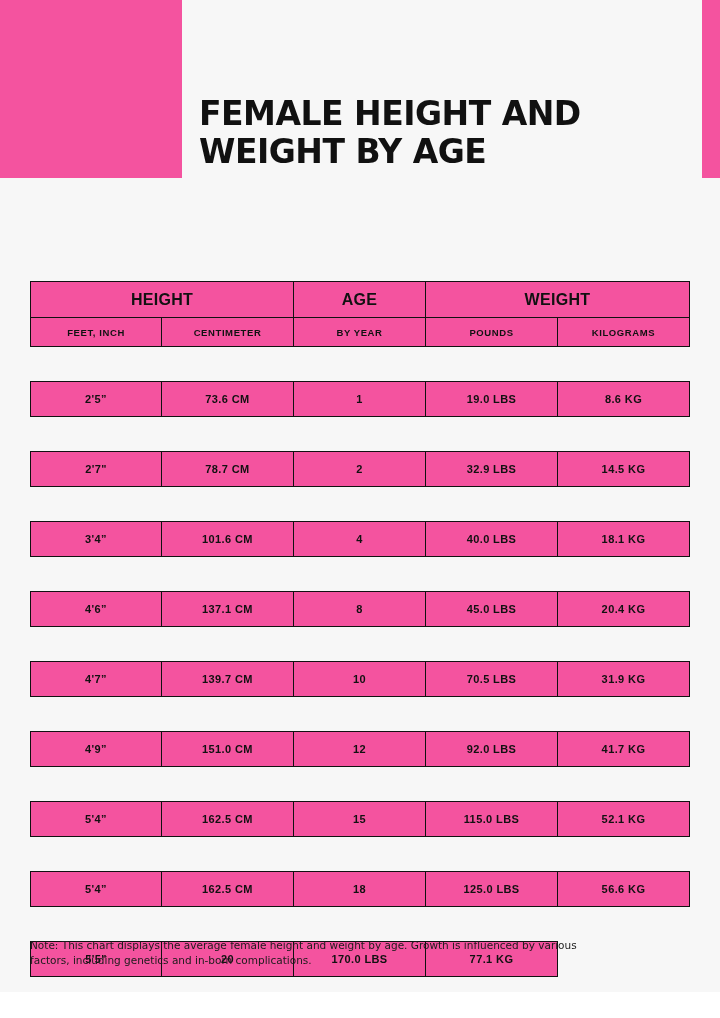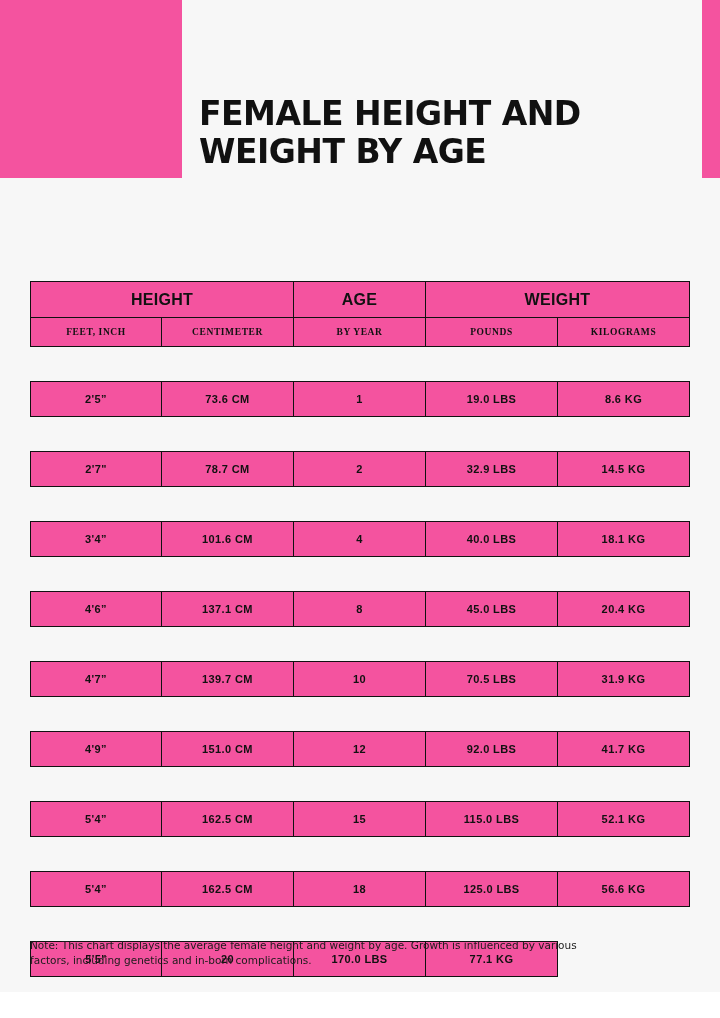--- a/index.html
+++ b/index.html
@@ -87,21 +87,20 @@
     text-transform: uppercase;
   }
 
   .head-row-2 .cell {
     height: 29px;
     font-size: 9.5px;
     font-weight: bold;
     letter-spacing: 0.6px;
     text-transform: uppercase;
     border-top: none;
-    font-family: Liberation Serif, serif;
   }
 
   
   .w-height   { width: 264px; }
   .w-age      { width: 132px; }
   .w-weight   { width: 264px; }
 
   .c1 { width: 132px; }
   .c2 { width: 132px; }
   .c3 { width: 132px; }

